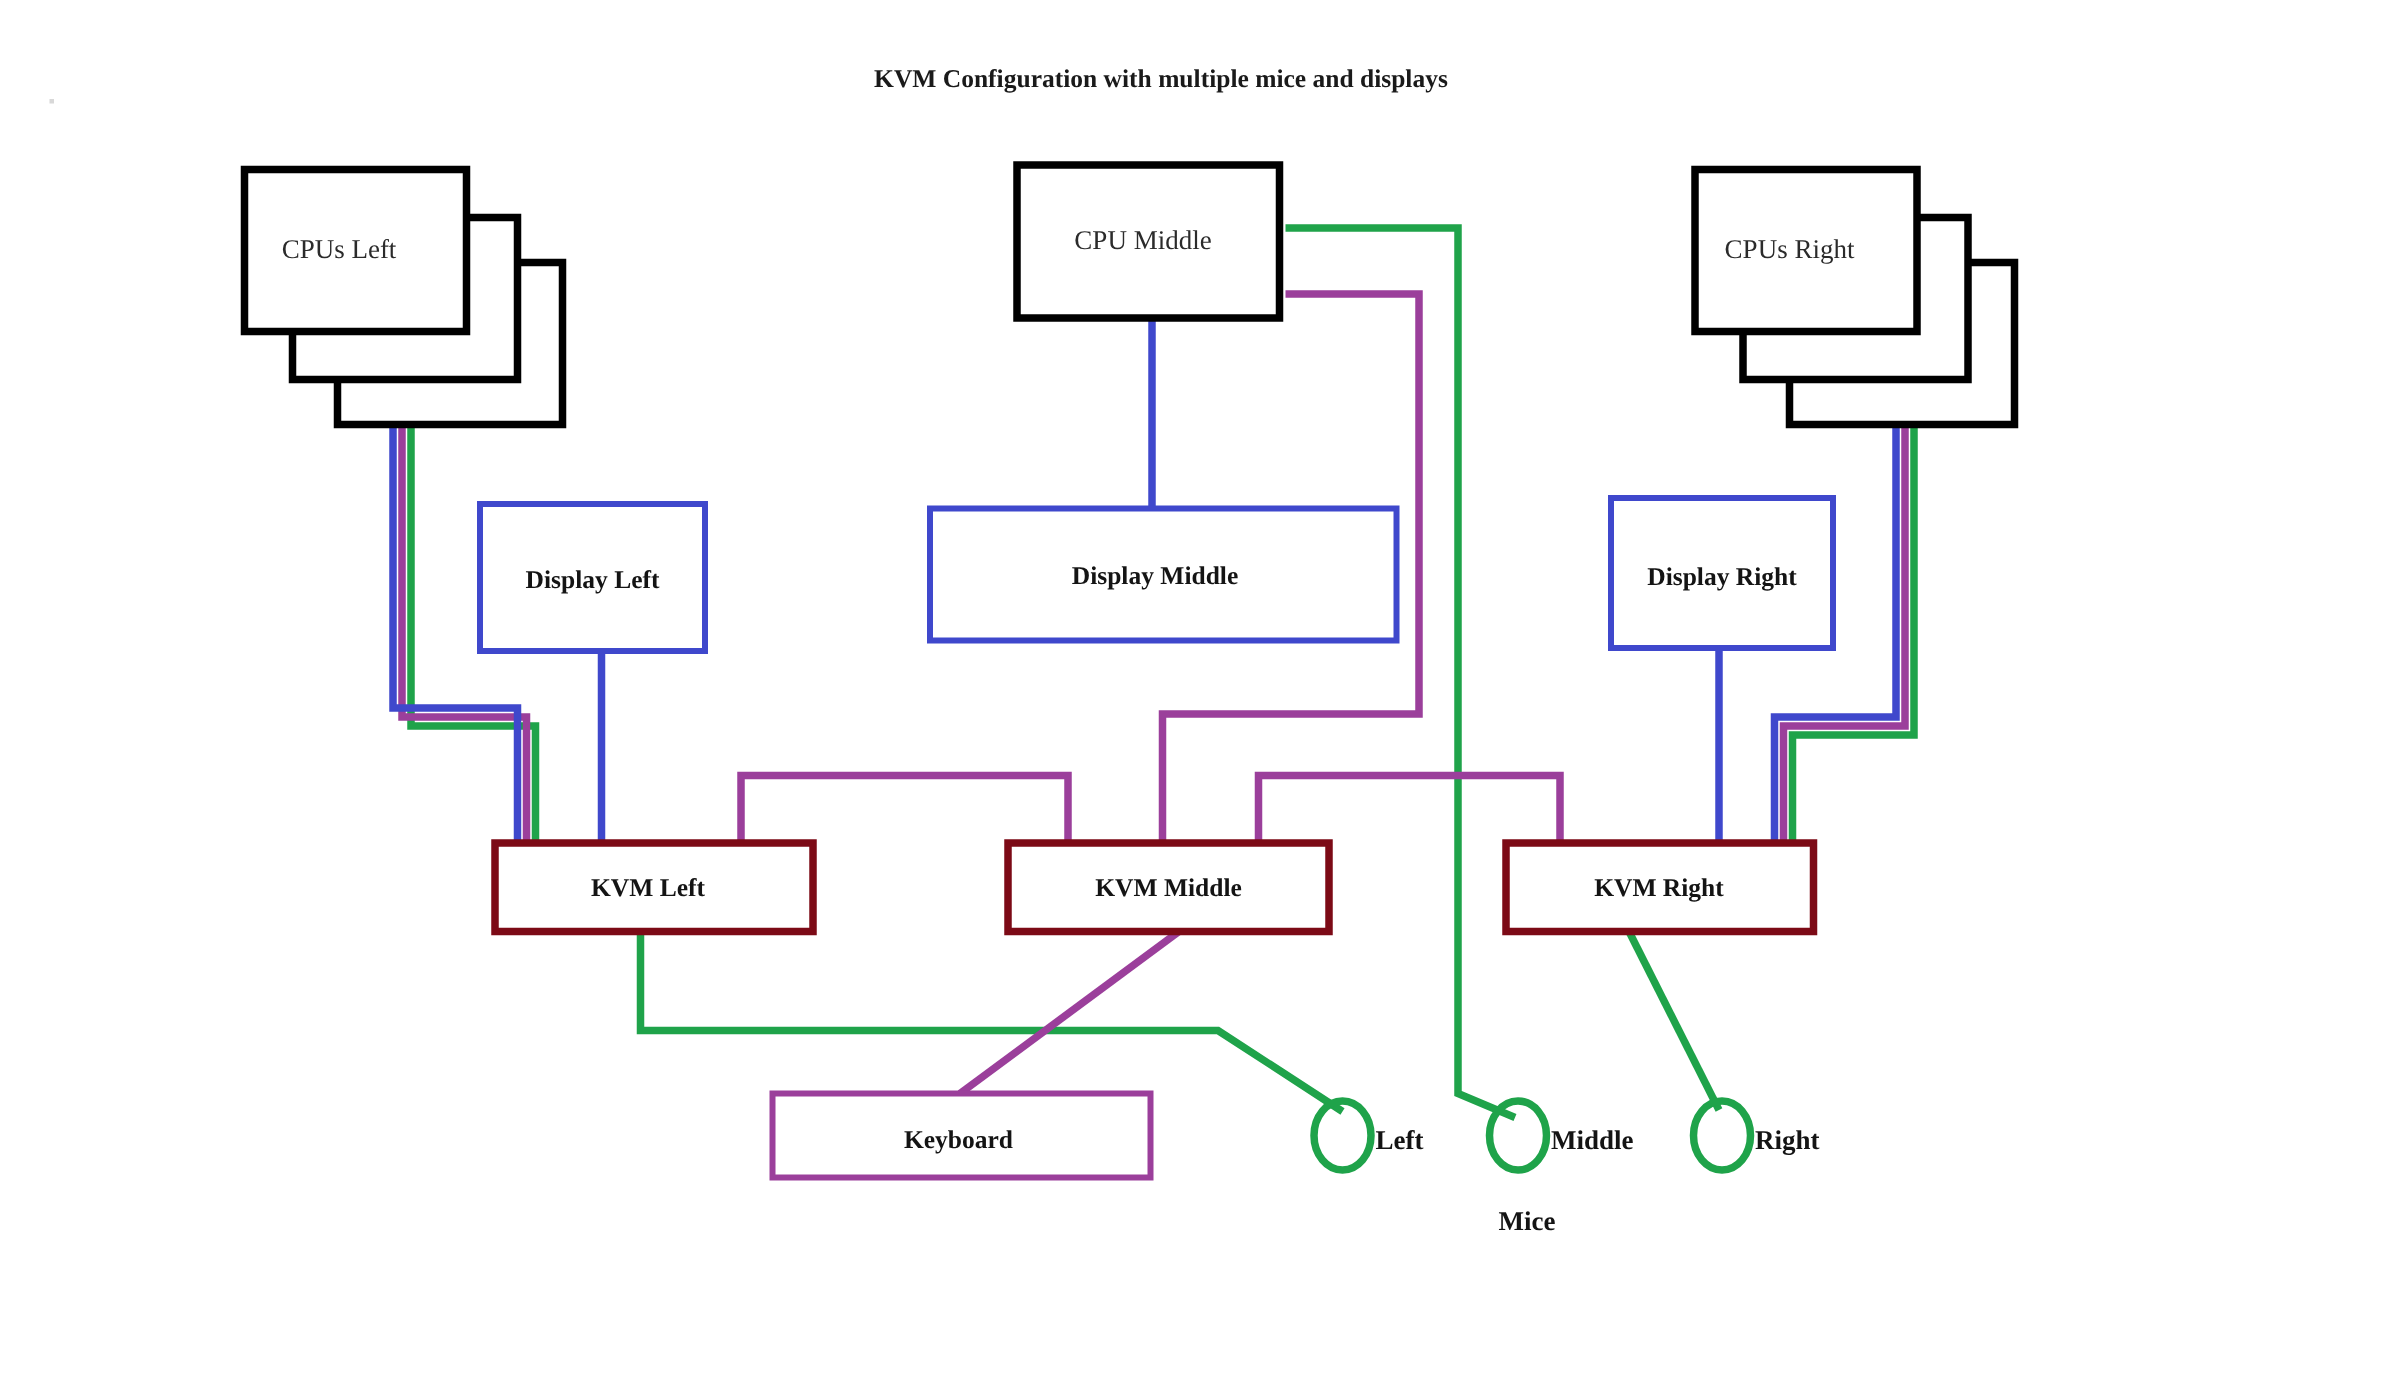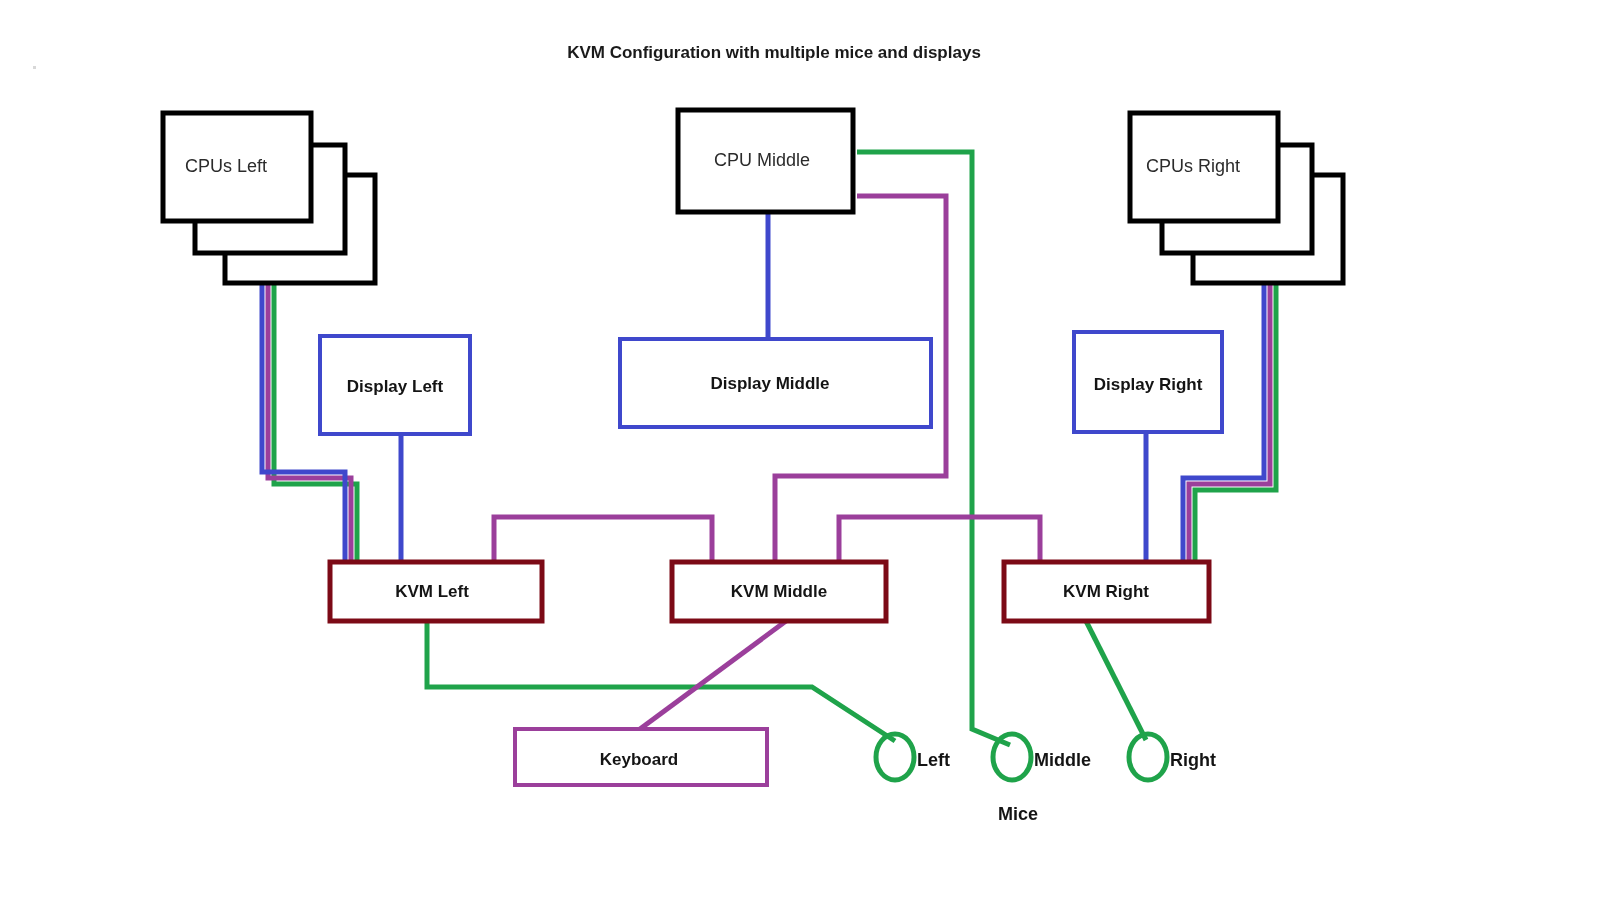--- a/index.html
+++ b/index.html
@@ -5,21 +5,21 @@
   html, body {
     margin: 0;
     padding: 0;
     background: #ffffff;
   }
   #canvas {
     position: relative;
     width: 1600px;
     height: 920px;
     background: #ffffff;
-    font-family: Liberation Sans, sans-serif;
+    font-family: Liberation Serif, serif;
     overflow: hidden;
   }
   #diagram-svg {
     position: absolute;
     top: 0;
     left: 0;
     width: 1600px;
     height: 920px;
   }
   .diagram-title {

